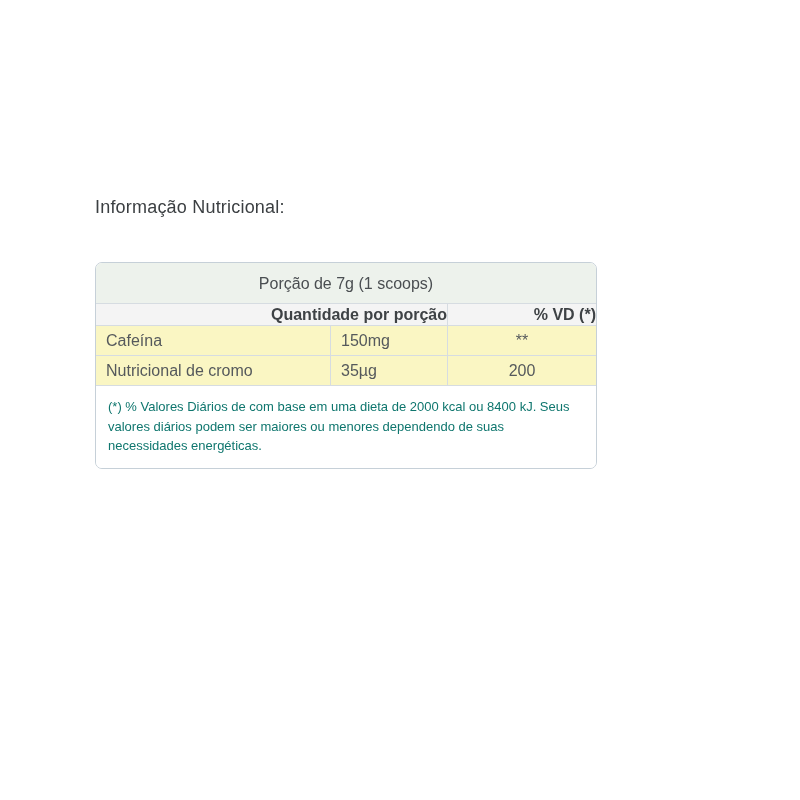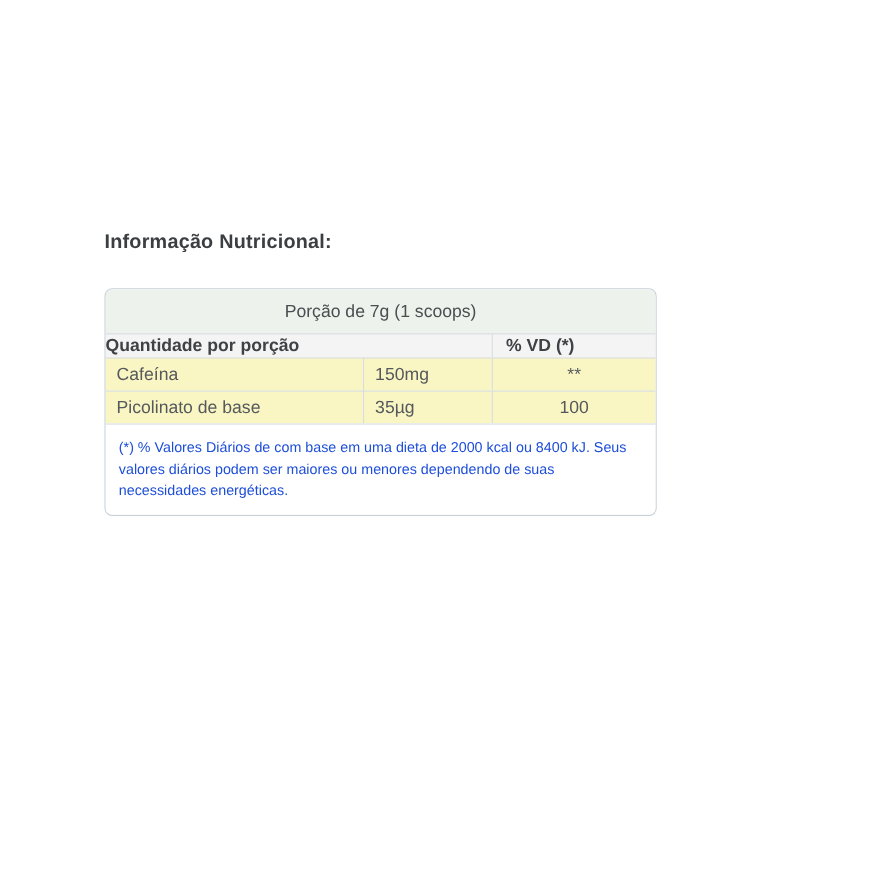--- a/index.html
+++ b/index.html
@@ -11,22 +11,22 @@
     --text:#55595c;
     --text-strong:#3e4245;
     --title:#3b3f42;
     --white:#ffffff;
   }
   *{margin:0;padding:0;box-sizing:border-box;}
   html,body{width:800px;height:800px;background:#ffffff;overflow:hidden;}
   body{font-family:"Liberation Sans","DejaVu Sans",sans-serif;position:relative;}
 
   .page-title{
-    position:absolute;left:95px;top:209px;
-    font-size:18px;font-weight:bold;color:var(--title);
+    position:absolute;left:95px;top:197px;
+    font-size:18px;font-weight:normal;color:var(--title);
     letter-spacing:.2px;
   }
 
   .table-wrap{
     position:absolute;left:95px;top:262px;width:502px;
     border:1px solid var(--border-outer);
     border-radius:7px;
     overflow:hidden;
     background:var(--white);
   }
@@ -59,40 +59,40 @@
   .serving-cell{
     background:var(--serving-bg);
     height:40px;
     font-size:16px;
     color:#4a4e51;
   }
   .cols-cell{
     background:var(--header-bg);
     font-weight:bold;
     color:var(--text-strong);
-    text-align:left;
+    text-align:right;
     height:18px;
     font-size:16px;
   }
   .data-row td{height:28px;padding:4px 10px;}
   .data-row td.c-dv{text-align:center;padding:4px 4px;}
   .data-row.hl td{background:var(--highlight-bg);}
 
   .note-cell{
     text-align:center;
     padding:4px 28px 5px;
     line-height:24.5px;
     font-size:16px;
     background:var(--white);
   }
   .footnote-cell{
     padding:11px 12px 12px;
     font-size:13px;
     line-height:19.5px;
-    color:#1d4ed8;
+    color:#0f766e;
     background:var(--white);
     text-align:left;
   }
 </style>
 </head>
 <body>
 
 <h2 class="page-title">Informação Nutricional:</h2>
 
 <div class="table-wrap">
@@ -111,22 +111,22 @@
         <th class="cols-cell">% VD (*)</th>
       </tr>
     </thead>
     <tbody>
       <tr class="data-row hl">
         <td class="c-name">Cafeína</td>
         <td class="c-amount">150mg</td>
         <td class="c-dv">**</td>
       </tr>
       <tr class="data-row hl">
-        <td class="c-name">Picolinato de base</td>
+        <td class="c-name">Nutricional de cromo</td>
         <td class="c-amount">35µg</td>
-        <td class="c-dv">100</td>
+        <td class="c-dv">200</td>
       </tr>
       <tr>
         <td colspan="3" class="footnote-cell">(*) % Valores Diários de com base em uma dieta de 2000 kcal ou 8400 kJ. Seus valores diários podem ser maiores ou menores dependendo de suas necessidades energéticas.</td>
       </tr>
     </tbody>
   </table>
 </div>
 
 </body></html>

